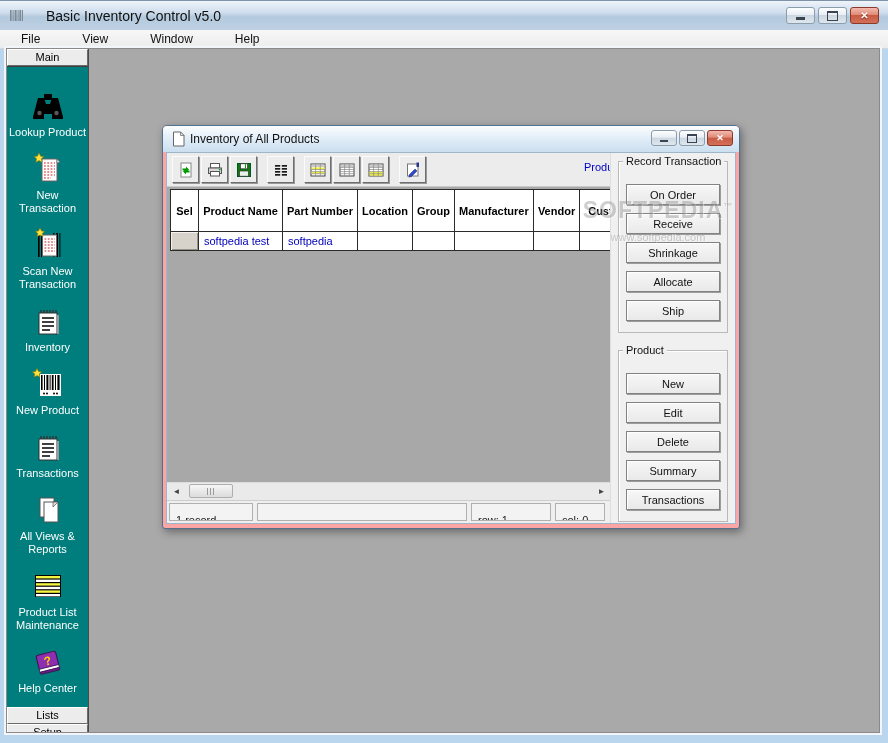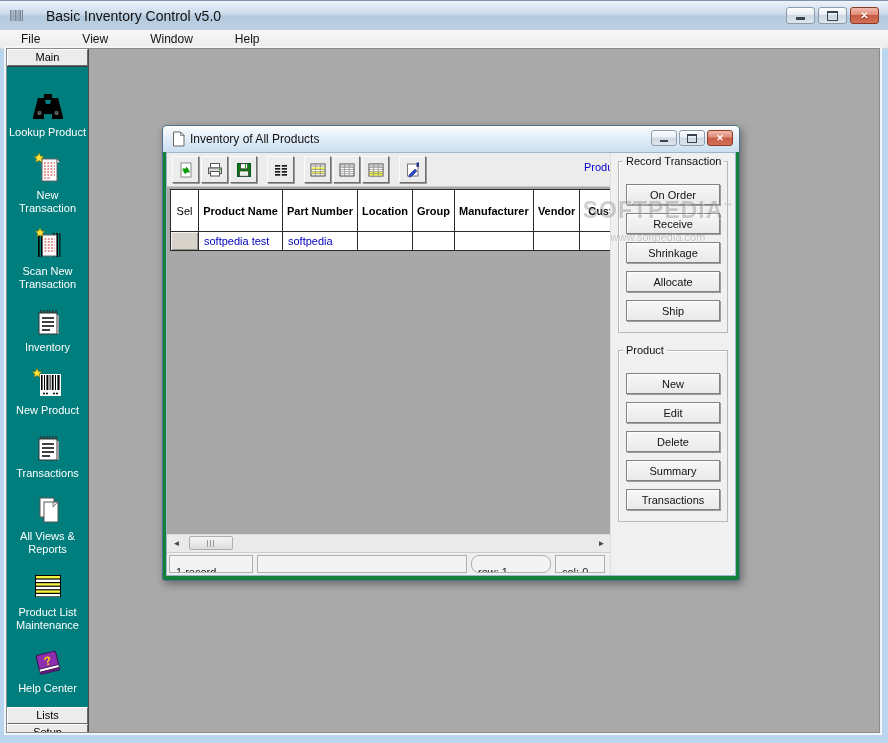--- a/index.html
+++ b/index.html
@@ -32,22 +32,22 @@
     border-right:1px solid #4a4a4a;display:flex;flex-direction:column;}
   .side-tab{height:17px;background:#ececec;border:1px solid #6b6b6b;
     border-top-color:#fff;border-left-color:#fff;box-shadow:0 1px 0 #3f3f3f;
     text-align:center;line-height:15px;color:#000;box-sizing:border-box;}
   .side-items{flex:1;display:flex;flex-direction:column;align-items:center;padding-top:22px;overflow:hidden;}
   .side-item{display:flex;flex-direction:column;align-items:center;margin-bottom:12px;width:100%;}
   .side-item .ic{height:36px;display:flex;align-items:center;justify-content:center;margin-bottom:2px;}
   .side-label{color:#fff;font-size:11px;line-height:13px;text-align:center;width:80px;}
   .side-bottom{margin-top:auto;}
   
-  .child{position:absolute;left:155px;top:76px;width:578px;height:456px;box-sizing:border-box;
-    background:#15803d;border:1px solid #50728f;border-radius:5px 5px 3px 3px;
+  .child{position:absolute;left:155px;top:76px;width:578px;height:404px;box-sizing:border-box;
+    background:#fca5a5;border:1px solid #50728f;border-radius:5px 5px 3px 3px;
     box-shadow:2px 3px 9px rgba(0,0,0,.38);}
   .child-titlebar{height:26px;border-radius:4px 4px 0 0;position:relative;
     background:linear-gradient(#fcfdfe,#e3eef8 45%,#cbdff0);}
   .child-title{position:absolute;left:27px;top:6px;font-size:12px;color:#111;}
   .child-doc{position:absolute;left:8px;top:5px;}
   .c-btns{position:absolute;top:4px;right:6px;display:flex;gap:2px;}
   .c-btn{width:26px;height:16px;border:1px solid #8d9cab;border-radius:3px;box-sizing:border-box;
     background:linear-gradient(#fdfeff,#e9eef4 45%,#ccd6e0 50%,#dfe7ee);
     display:flex;align-items:center;justify-content:center;}
   .c-btn.close{background:linear-gradient(#f3b9ae,#e08b78 45%,#c95b42 50%,#d3705a);
@@ -61,41 +61,41 @@
     border:1px solid #6e6e6e;border-top-color:#fbfbfb;border-left-color:#fbfbfb;
     box-shadow:1px 1px 0 rgba(0,0,0,.35);display:flex;align-items:center;justify-content:center;}
   .tb-gap{margin-right:10px;}
   .tb-label{position:absolute;left:417px;top:8px;color:#0000cc;white-space:nowrap;z-index:1;}
   
   .grid-area{position:absolute;left:0;right:0;top:33px;bottom:40px;background:#a8a8a8;
     padding:3px 0 0 3px;overflow:hidden;}
   table.grid{border-collapse:collapse;table-layout:fixed;}
   .grid th{height:41px;background:#fff;border:1px solid #2b2b2b;font-weight:bold;
     font-size:11px;color:#000;padding:0 4px;text-align:center;overflow:hidden;white-space:nowrap;}
-  .grid th.b{font-weight:normal;}
+  .grid th.b{font-weight:bold;}
   .grid td{height:18px;background:#fff;border:1px solid #2b2b2b;font-size:11px;
     color:#0000bb;padding:0 5px;white-space:nowrap;overflow:hidden;}
   .grid td.sel{background:#d7d3cb;
     box-shadow:inset 1px 1px 0 #f5f3ef, inset -1px -1px 0 #97938b;}
   
   .hscroll{position:absolute;left:0;right:124px;bottom:23px;height:17px;background:#eaeaea;
     border-top:1px solid #dcdcdc;}
   .sb-btn{position:absolute;top:1px;width:15px;height:15px;display:flex;align-items:center;
     justify-content:center;color:#444;font-size:8px;background:#eaeaea;border-radius:2px;}
   .sb-btn.left{left:2px;}  .sb-btn.right{right:2px;}
   .sb-thumb{position:absolute;left:22px;top:1px;width:44px;height:14px;border-radius:2px;
     background:linear-gradient(#f6f6f6,#dcdcdc);border:1px solid #aeaeae;box-sizing:border-box;}
   .sb-grip{position:absolute;left:50%;top:3px;width:9px;height:7px;transform:translateX(-50%);
     background:repeating-linear-gradient(90deg,#9a9a9a 0 1px,transparent 1px 3px);}
   
   .statusbar{position:absolute;left:0;right:124px;bottom:0;height:23px;background:#efefef;
     border-top:1px solid #cdcdcd;display:flex;gap:4px;padding:2px 0 2px 2px;box-sizing:border-box;}
   .st-cell{border:1px solid #b0b0b0;background:#f3f3f3;line-height:17px;padding:8px 6px;
     color:#222;box-sizing:border-box;overflow:hidden;white-space:nowrap;}
-  .st-records{width:84px;} .st-msg{width:210px;} .st-row{width:80px;border-radius:8px;} .st-col{width:50px;}
+  .st-records{width:84px;} .st-msg{width:210px;} .st-row{width:80px;} .st-col{width:50px;}
   
   .panel{position:absolute;right:0;top:0;bottom:0;width:124px;background:#f0f0f0;z-index:5;
     border-left:1px solid #dedede;}
   .group{position:relative;margin:8px 7px 0;border:1px solid #b9b9b9;
     box-shadow:inset 1px 1px 0 #fff;padding:14px 0 11px;}
   .group-title{position:absolute;top:-7px;left:4px;background:#f0f0f0;padding:0 3px;
     font-size:11px;color:#111;white-space:nowrap;}
   .pbtn{display:block;width:94px;height:21px;margin:8px auto 0;position:relative;z-index:7;
     background:linear-gradient(#f7f7f7,#e9e9e9);border:1px solid #828282;box-sizing:border-box;
     box-shadow:1px 1px 0 #9c9c9c, inset 1px 1px 0 #fff;

